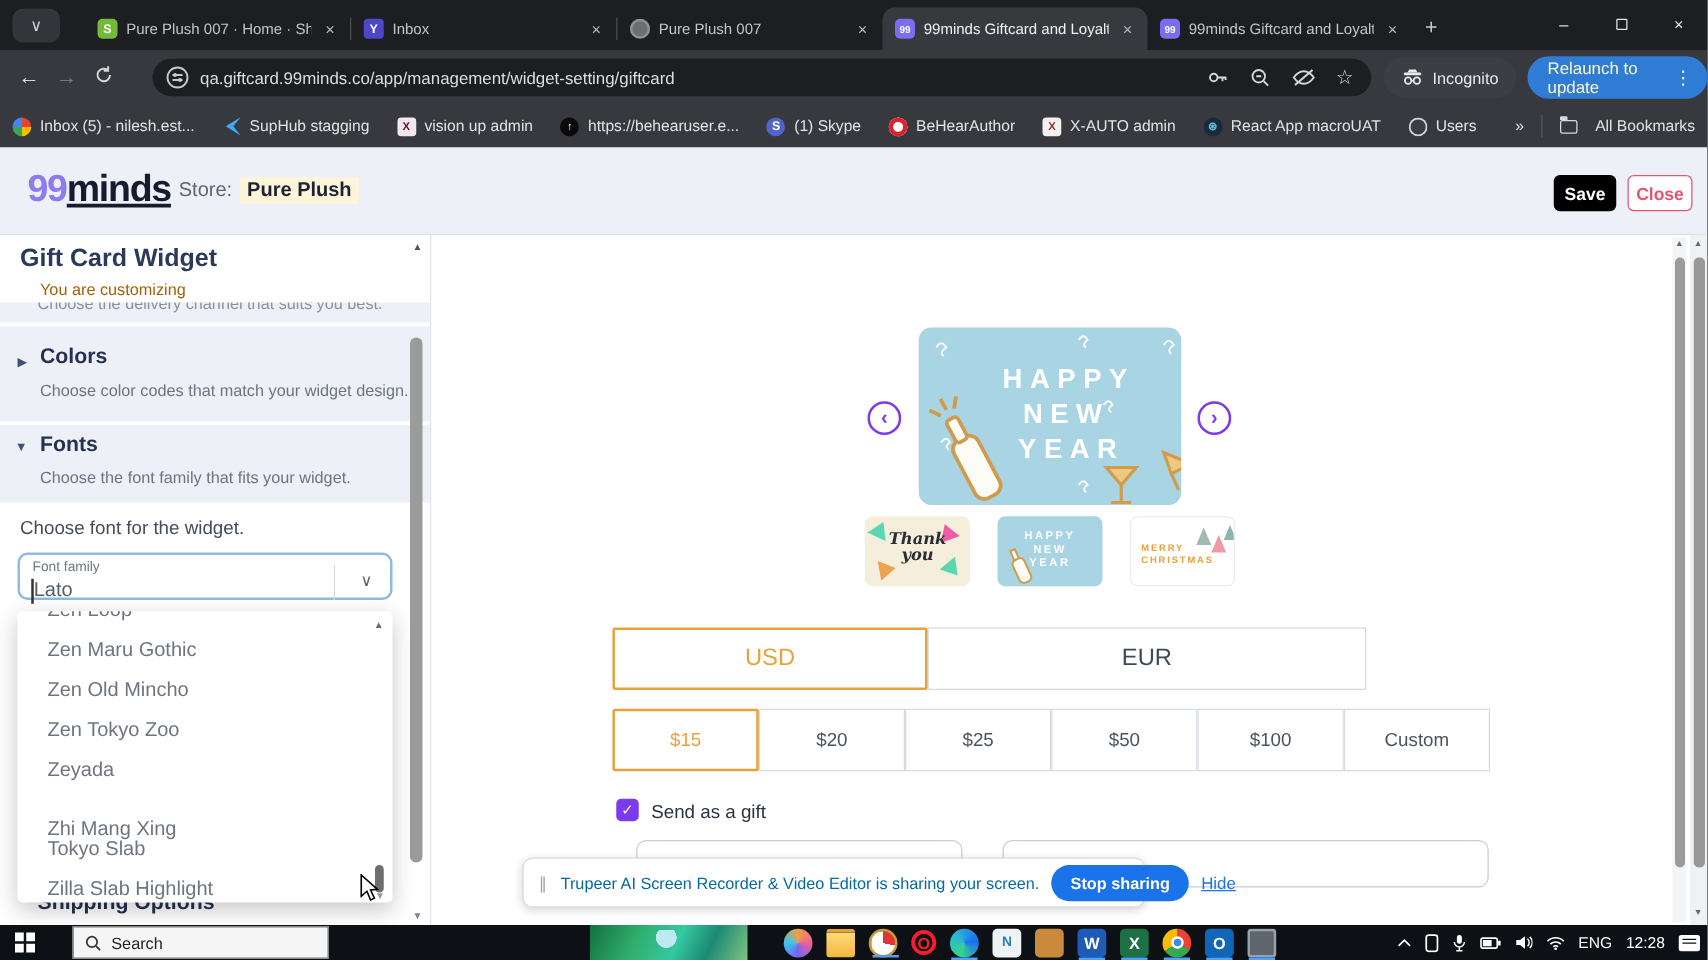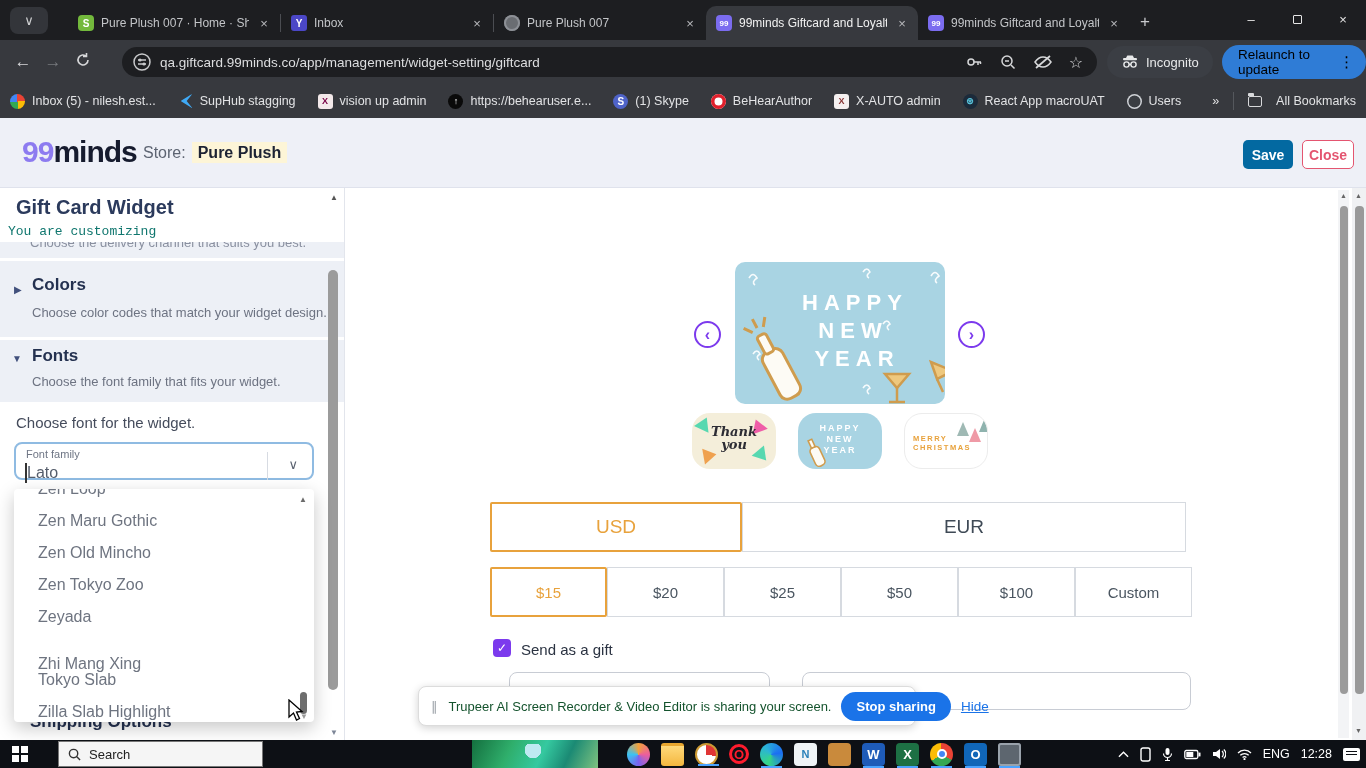--- a/index.html
+++ b/index.html
@@ -31,21 +31,21 @@
   #toolbar{position:absolute;left:0;top:40px;width:1366px;height:44px;background:#37393e;display:flex;align-items:center;}
   .navic{color:#d6d7d9;font-size:17px;width:30px;text-align:center;}
   .navic.dim{color:#77797e;}
   #urlpill{position:absolute;left:122px;top:47px;width:975px;height:30px;background:#1d1e21;border-radius:15px;
            display:flex;align-items:center;color:#dddee0;font-size:13.5px;padding:0 10px;}
   #siteinfo{width:20px;height:20px;margin-right:8px;flex:none;}
   #urltext{flex:1;white-space:nowrap;overflow:hidden;}
   .pillicons{display:flex;gap:16px;align-items:center;margin-right:4px;}
   #incognito{position:absolute;left:1107px;top:46px;height:32px;background:#3b3e44;border-radius:16px;color:#e8e9ea;
              font-size:13px;display:flex;align-items:center;gap:7px;padding:0 14px;}
-  #relaunch{position:absolute;left:1222px;top:45px;height:34px;background:#2f7cd6;border-radius:17px;color:#000000;
+  #relaunch{position:absolute;left:1222px;top:45px;height:34px;background:#2f7cd6;border-radius:17px;color:#fef9c3;
             font-size:13.5px;display:flex;align-items:center;gap:9px;padding:0 12px 0 16px;}
   #relaunch .dots{font-size:15px;}
 
   #bookmarks{position:absolute;left:0;top:84px;width:1366px;height:34px;background:#37393e;display:flex;
              align-items:center;color:#e2e3e5;font-size:12.5px;padding:0 10px;gap:22px;}
   .bm{display:flex;align-items:center;gap:7px;white-space:nowrap;}
   .bmic{width:15px;height:15px;flex:none;border-radius:3px;display:flex;align-items:center;justify-content:center;
         font-size:10px;font-weight:bold;color:#fff;}
   .g4{background:conic-gradient(#ea4335 0 25%,#fbbc05 0 50%,#34a853 0 75%,#4285f4 0 100%);border-radius:50%;}
   .suphub{background:#3fa9f5;clip-path:polygon(100% 0,20% 50%,100% 100%,60% 50%);}
@@ -58,32 +58,32 @@
   .usersg{background:#3a3d42;border-radius:50%;box-shadow:inset 0 0 0 1.5px #cfd2d6;}
   #bmright{position:absolute;right:10px;top:0;height:34px;display:flex;align-items:center;gap:14px;color:#e2e3e5;}
   .vdiv{width:1px;height:18px;background:#55585d;}
   .folderic{width:14px;height:11px;border:1.5px solid #d8d9db;border-radius:2px;position:relative;}
   .folderic:before{content:"";position:absolute;left:-1px;top:-4px;width:6px;height:3px;background:#d8d9db;border-radius:1px 1px 0 0;}
 
   
   #appheader{position:absolute;left:0;top:118px;width:1366px;height:70px;background:#eef0f7;border-bottom:1px solid #dfe2ec;}
   #logo{position:absolute;left:22px;top:17px;font-size:30px;font-weight:800;letter-spacing:-1px;}
   #logo .p1{color:#8d7bf0;}
-  #logo .p2{color:#161b2e;}
+  #logo .p2{color:#161b2e;text-decoration:underline;}
   #storeline{position:absolute;left:143px;top:26px;font-size:16px;color:#5d6472;}
   #storeval{background:#fdf5d7;color:#1d2334;font-weight:bold;padding:2px 6px;margin-left:6px;}
-  #savebtn{position:absolute;left:1243px;top:22px;width:50px;height:29px;background:#0369a1;border-radius:5px;color:#fff;
+  #savebtn{position:absolute;left:1243px;top:22px;width:50px;height:29px;background:#000000;border-radius:5px;color:#fff;
            font-size:14px;font-weight:bold;display:flex;align-items:center;justify-content:center;}
   #closebtn{position:absolute;left:1302px;top:22px;width:52px;height:29px;background:#fff;border:1.5px solid #e45570;
             border-radius:5px;color:#e45570;font-size:14px;font-weight:bold;display:flex;align-items:center;justify-content:center;}
 
   
   #sidebar{position:absolute;left:0;top:188px;width:345px;height:552px;background:#fff;border-right:1px solid #e2e5ec;}
   #sbtitle{position:absolute;left:16px;top:8px;font-size:20px;font-weight:bold;color:#2b3a5c;}
-  #sbsub{position:absolute;left:8px;top:36px;font-size:13px;color:#0f766e;font-family:Liberation Mono, monospace;}
+  #sbsub{position:absolute;left:32px;top:36px;font-size:13px;color:#a16207;}
   .band{position:absolute;left:0;width:344px;background:#edf0f6;}
   #band-clip{top:54px;height:16px;overflow:hidden;}
   #band-clip .cliptext{position:absolute;left:30px;top:-7px;font-size:13px;color:#8a90a0;white-space:nowrap;}
   #band-colors{top:73px;height:76px;}
   #band-fonts{top:152px;height:62px;}
   .sect-arrow{position:absolute;font-size:10px;color:#41507c;}
   .sect-title{position:absolute;font-size:17px;font-weight:bold;color:#243150;}
   .sect-desc{position:absolute;font-size:13px;color:#6d7382;}
   #choosefont{position:absolute;left:16px;top:226px;font-size:15px;color:#454c5c;}
   #combobox{position:absolute;left:14px;top:254px;width:300px;height:38px;border:2px solid #8fbbe2;border-radius:8px;background:#fff;}
@@ -101,34 +101,34 @@
   #clipsection{position:absolute;left:30px;top:524px;font-size:17px;font-weight:bold;color:#243150;z-index:2;}
   #sb-up{position:absolute;left:330px;top:5px;font-size:8px;color:#555;}
   #sb-thumb{position:absolute;left:328px;top:82px;width:10px;height:420px;background:#9b9b9b;border-radius:5px;}
   #sb-down{position:absolute;left:330px;top:540px;font-size:8px;color:#7d8697;}
 
   
   #main{position:absolute;left:346px;top:188px;width:1006px;height:552px;background:#fff;}
   .carouselbtn{position:absolute;width:27px;height:27px;border:2px solid #7c3aed;border-radius:50%;color:#7c3aed;
                display:flex;align-items:center;justify-content:center;font-size:16px;font-weight:bold;background:#fff;}
   #card{position:absolute;left:389px;top:74px;width:210px;height:142px;border-radius:10px;background:#a9d4e3;overflow:hidden;}
-  .thumb{position:absolute;top:225px;width:84px;height:56px;border-radius:18px;overflow:hidden;}
+  .thumb{position:absolute;top:225px;width:84px;height:56px;border-radius:6px;overflow:hidden;}
   #thumb1{left:346px;background:#f4eeda;}
   #thumb2{left:452px;background:#a9d4e3;}
   #thumb3{left:558px;background:#fff;border:1px solid #ececec;}
   .tri{position:absolute;width:0;height:0;}
   #thumb1 .t-text{position:absolute;left:0;right:0;top:12px;text-align:center;
      font-family:"DejaVu Serif",serif;font-style:italic;font-weight:bold;font-size:13px;color:#2c2c34;line-height:13px;}
   #thumb2 .t-text{position:absolute;left:0;right:0;top:10px;text-align:center;color:#fff;font-weight:bold;
      font-size:9px;letter-spacing:2px;line-height:11px;}
   #thumb3 .t-text{position:absolute;left:8px;top:20px;color:#e8a23c;font-weight:bold;font-size:7.5px;
      letter-spacing:1.5px;line-height:9px;}
   .curr{position:absolute;top:314px;height:50px;background:#fff;display:flex;align-items:center;justify-content:center;font-size:19px;}
   #usd{left:144px;width:252px;border:2px solid #e8a23c;color:#e8a23c;border-radius:2px;z-index:1;}
-  #eur{left:396px;width:444px;border:1px solid #d6dae0;color:#3f4a56;}
+  #eur{left:396px;width:351px;border:1px solid #d6dae0;color:#3f4a56;}
   .denom{position:absolute;top:379px;height:50px;width:117px;background:#fff;border:1px solid #d6dae0;color:#4a5560;
          display:flex;align-items:center;justify-content:center;font-size:15px;}
   .denom.sel{border:2px solid #e8a23c;color:#e8a23c;z-index:1;border-radius:2px;}
   #giftchk{position:absolute;left:147px;top:451px;width:18px;height:18px;background:#7c3aed;border-radius:4px;
            color:#fff;font-size:12px;display:flex;align-items:center;justify-content:center;}
   #giftlabel{position:absolute;left:175px;top:453px;font-size:15px;color:#2b3342;}
   .biginput{position:absolute;top:484px;height:38px;border:1px solid #c8ccd4;border-radius:8px;background:#fff;}
   #input1{left:163px;width:261px;}
   #input2{left:456px;width:389px;}
 
@@ -139,21 +139,21 @@
   #outsb-track{position:absolute;left:1352px;top:188px;width:14px;height:552px;background:#f0f1f3;}
   #outsb-up{position:absolute;left:1355px;top:192px;font-size:7px;color:#666;}
   #outsb-thumb{position:absolute;left:1355px;top:206px;width:9px;height:488px;background:#999;border-radius:4px;}
   #outsb-down{position:absolute;left:1355px;top:727px;font-size:7px;color:#666;}
 
   
   #sharebar{position:absolute;left:418px;top:686px;width:498px;height:40px;background:#fff;border:1px solid #dcdcdc;
             border-radius:8px;box-shadow:0 2px 8px rgba(0,0,0,.18);display:flex;align-items:center;gap:10px;
             padding:0 12px;z-index:7;}
   #sharehandle{color:#9aa0a6;font-size:13px;letter-spacing:1px;}
-  #sharemsg{font-size:13px;color:#14532d;white-space:nowrap;}
+  #sharemsg{font-size:13px;color:#0369a1;white-space:nowrap;}
   #stopbtn{background:#1a73e8;color:#fff;font-size:13px;font-weight:bold;border-radius:16px;padding:7px 15px;white-space:nowrap;}
   #hidelink{color:#1a73e8;font-size:13.5px;text-decoration:underline;}
 
   
   #taskbar{position:absolute;left:0;top:740px;width:1366px;height:28px;background:#0d1015;display:flex;align-items:center;z-index:8;}
   #startbtn{width:40px;height:28px;display:flex;align-items:center;justify-content:center;}
   .winlogo{display:grid;grid-template-columns:7px 7px;grid-template-rows:7px 7px;gap:1.5px;}
   .winlogo span{background:#fff;}
   #searchbox{position:absolute;left:58px;top:1px;width:205px;height:26px;background:#f5f5f5;border:1px solid #777;
              display:flex;align-items:center;gap:8px;padding:0 9px;font-size:13px;color:#222;}

